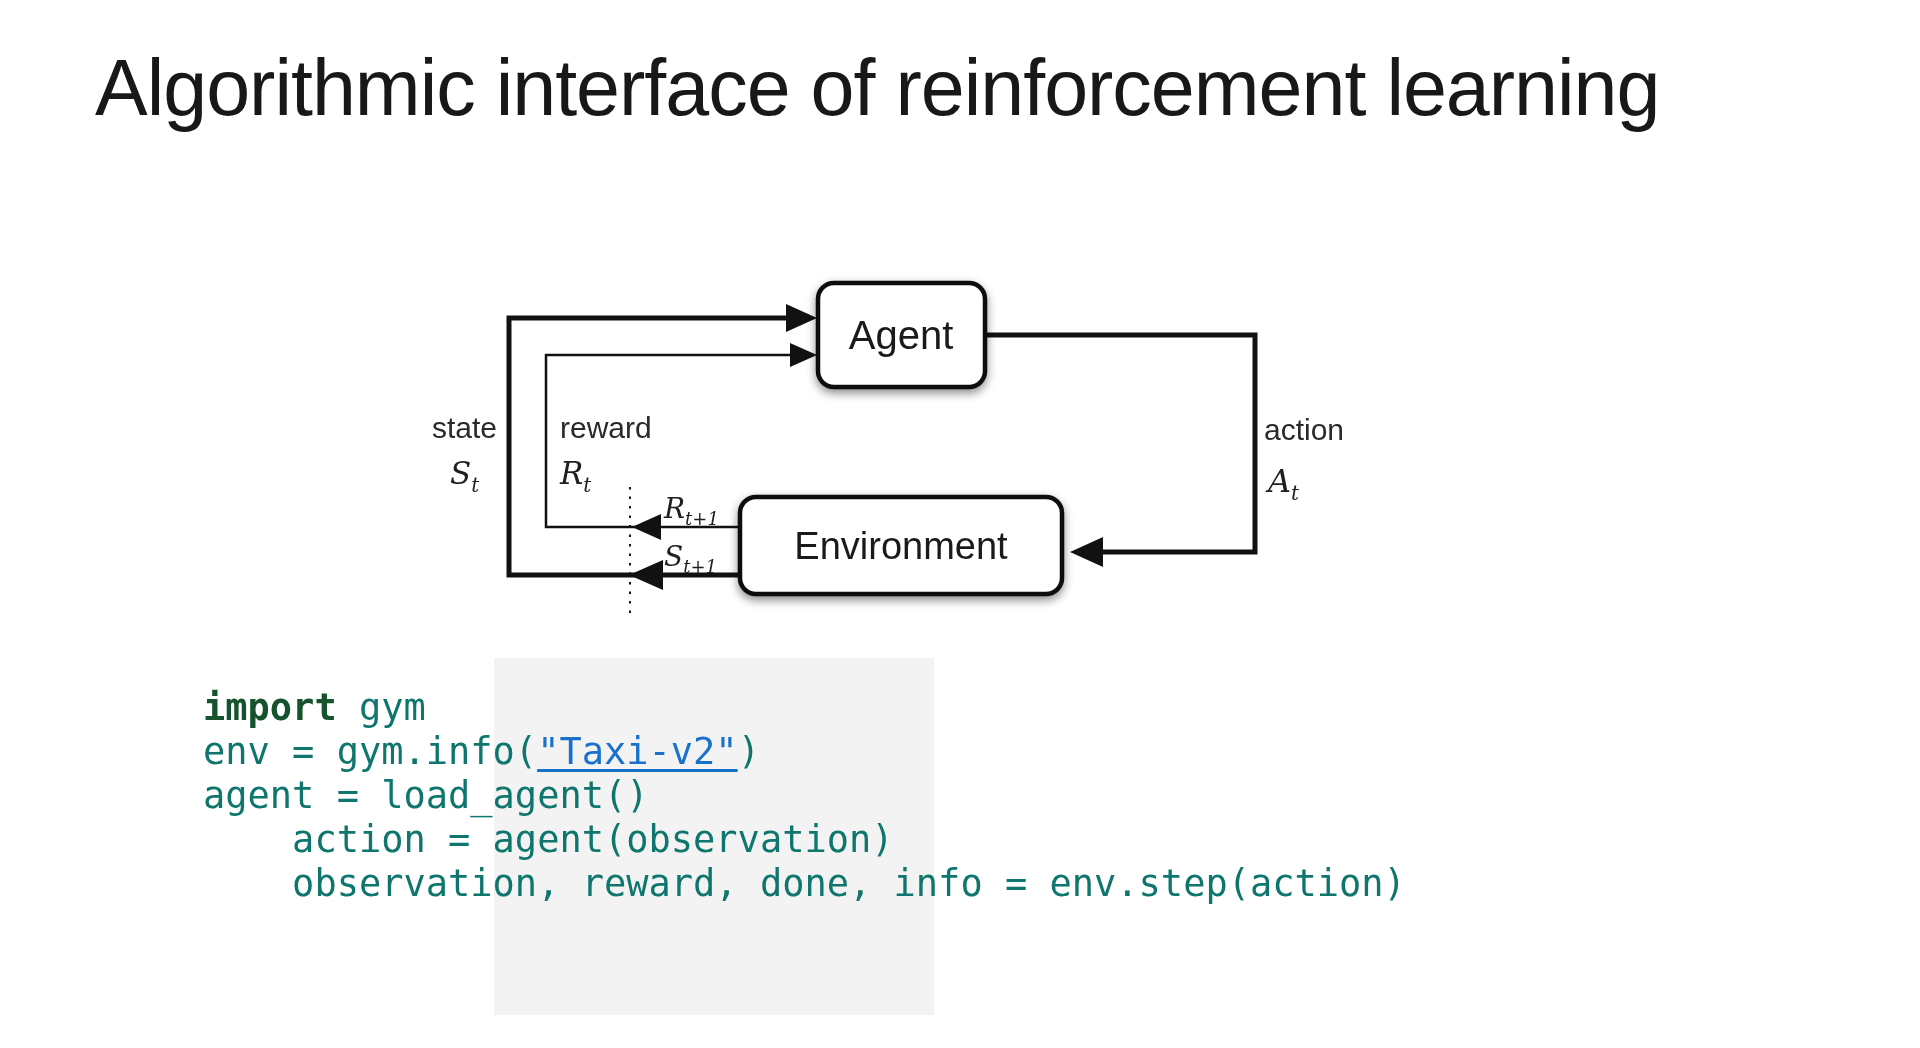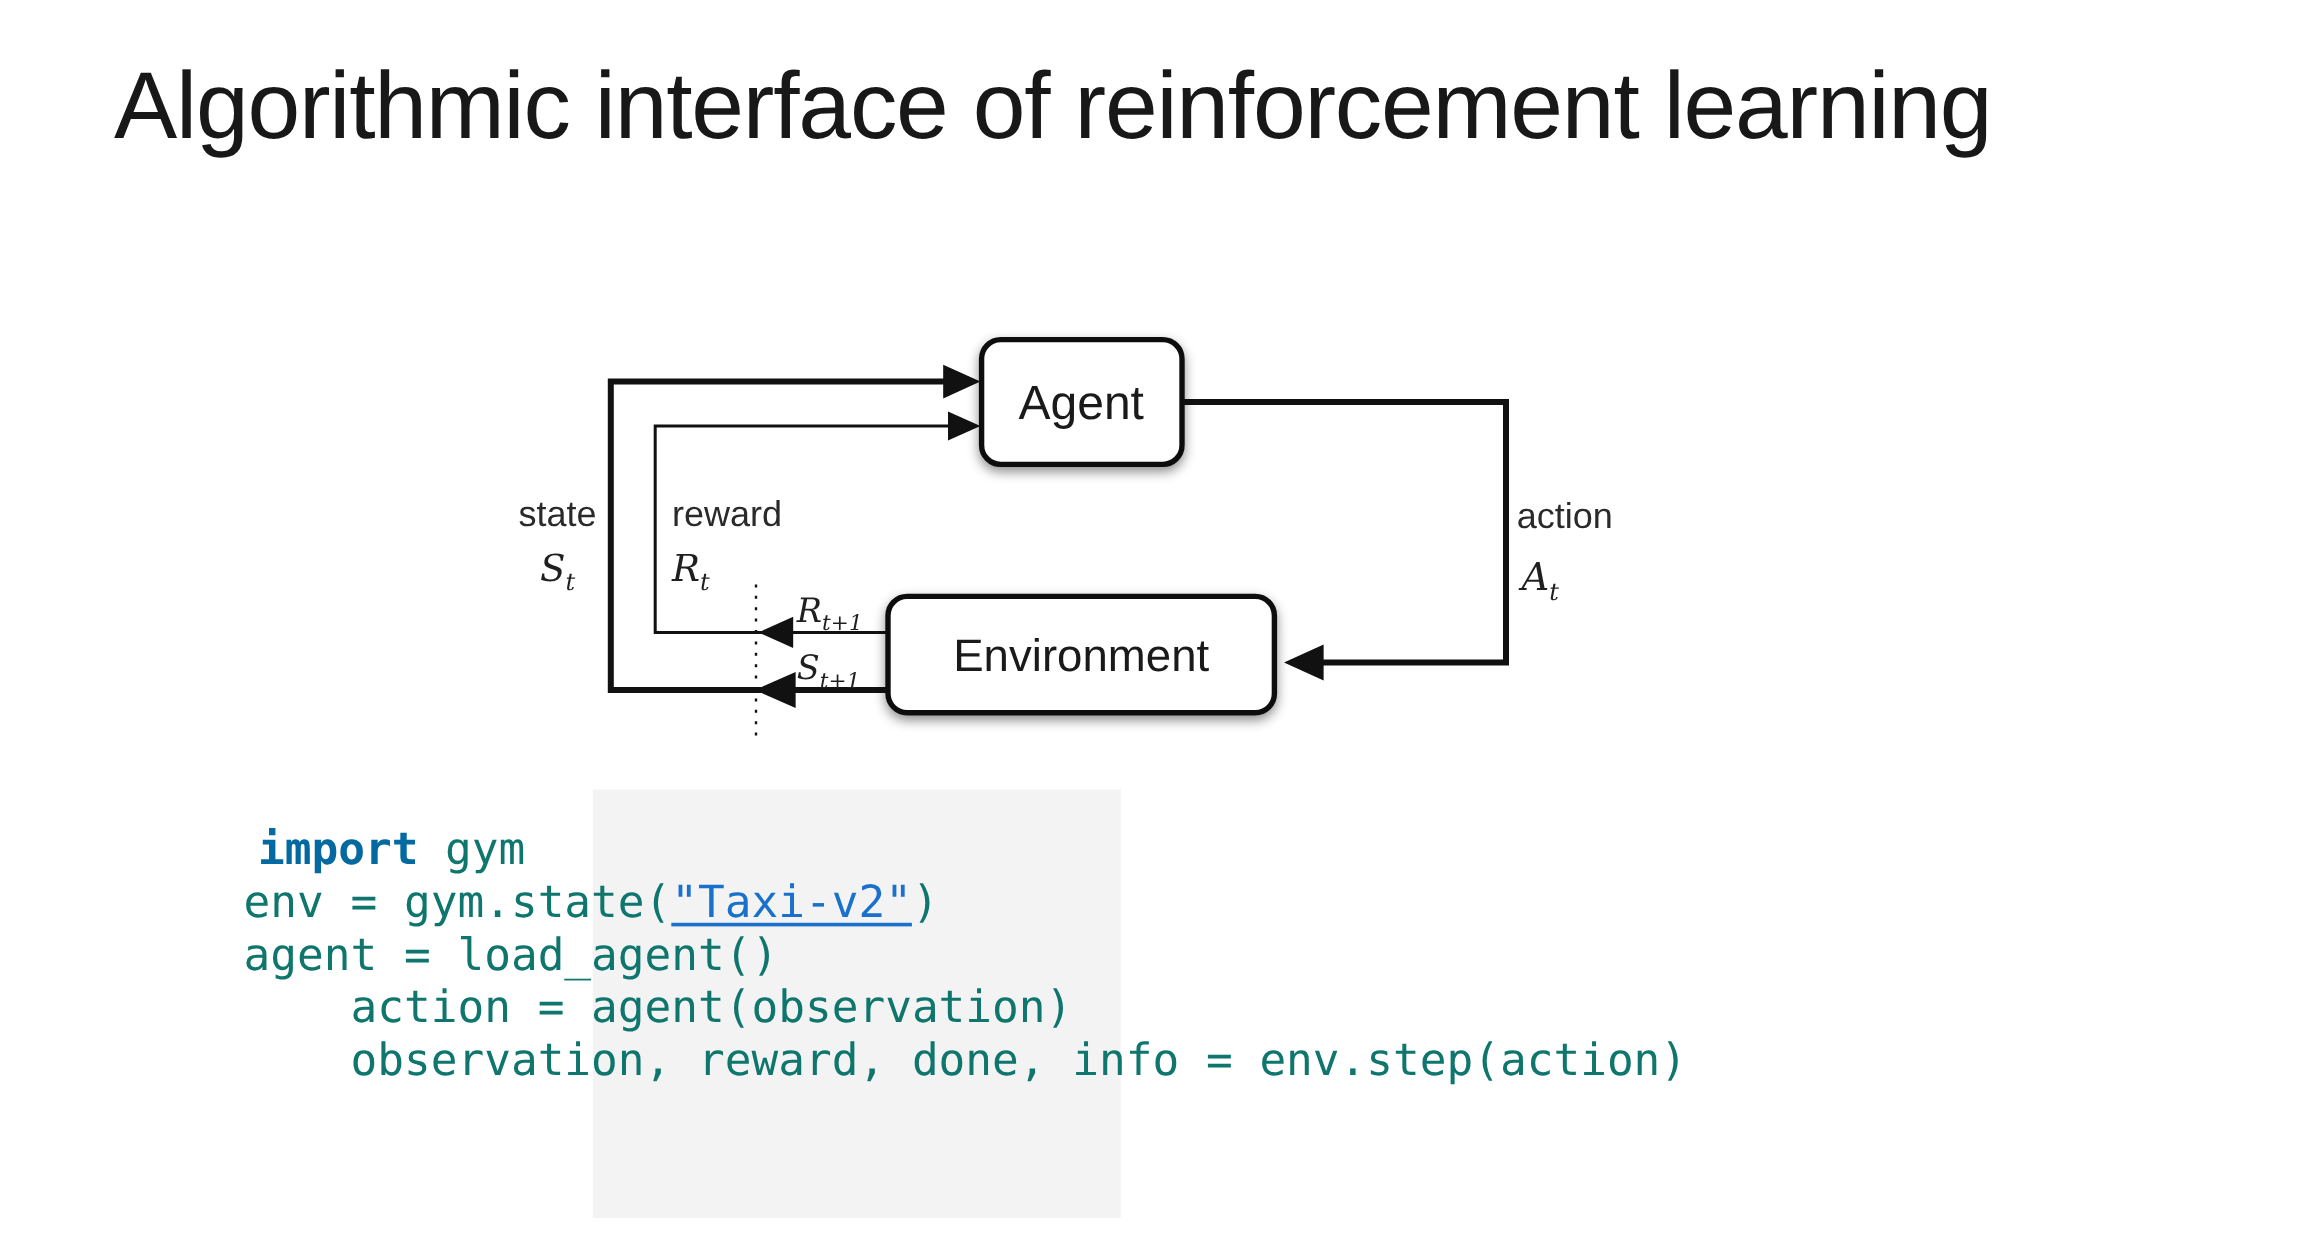--- a/index.html
+++ b/index.html
@@ -29,21 +29,21 @@
   .side-label{font-family:"Liberation Sans",sans-serif;fill:#2a2a2a;font-size:30px;}
   .math{font-family:"DejaVu Serif","Liberation Serif",serif;font-style:italic;fill:#1f1f1f;}
 
   .code-block{
     position:absolute;left:203px;top:686px;
     font-family:"DejaVu Sans Mono","Liberation Mono",monospace;
     font-size:37px;line-height:44px;color:#262626;
   }
   .code-line{white-space:pre;}
   .tok-plain{color:#0f766e;}
-  .tok-kw{color:#0369a1;font-weight:bold;margin-left:12px;}
+  .tok-kw{color:#14532d;font-weight:bold;}
   .tok-link{color:var(--link);text-decoration:underline;text-decoration-thickness:3px;text-underline-offset:5px;cursor:pointer;}
   .tok-num{color:var(--teal);}
 </style>
 </head>
 <body>
 
 <div class="stage">
 
   <div class="slide-title">Algorithmic interface of reinforcement learning</div>
 
@@ -84,19 +84,19 @@
 
     <text class="math" x="664" y="518" font-size="28"><tspan>R</tspan><tspan dy="7" font-size="18">t+1</tspan></text>
     <text class="math" x="664" y="566" font-size="28"><tspan>S</tspan><tspan dy="7" font-size="18">t+1</tspan></text>
 
     <text class="side-label" x="1264" y="440">action</text>
     <text class="math" x="1268" y="492" font-size="32"><tspan>A</tspan><tspan dy="8" font-size="20">t</tspan></text>
   </svg>
 
   <div class="code-block">
       <div class="code-line"><span class="tok-kw">import</span><span class="tok-plain"> gym</span></div>
-      <div class="code-line"><span class="tok-plain">env = gym.state(</span><span class="tok-link">"Taxi-v2"</span><span class="tok-plain">)</span></div>
+      <div class="code-line"><span class="tok-plain">env = gym.info(</span><span class="tok-link">"Taxi-v2"</span><span class="tok-plain">)</span></div>
       <div class="code-line"><span class="tok-plain">agent = load_agent()</span></div>
       <div class="code-line"><span class="tok-plain">    action = agent(observation)</span></div>
       <div class="code-line"><span class="tok-plain">    observation, reward, done, info = env.step(action)</span></div>
     </div>
 
 </div>
 
 </body></html>

